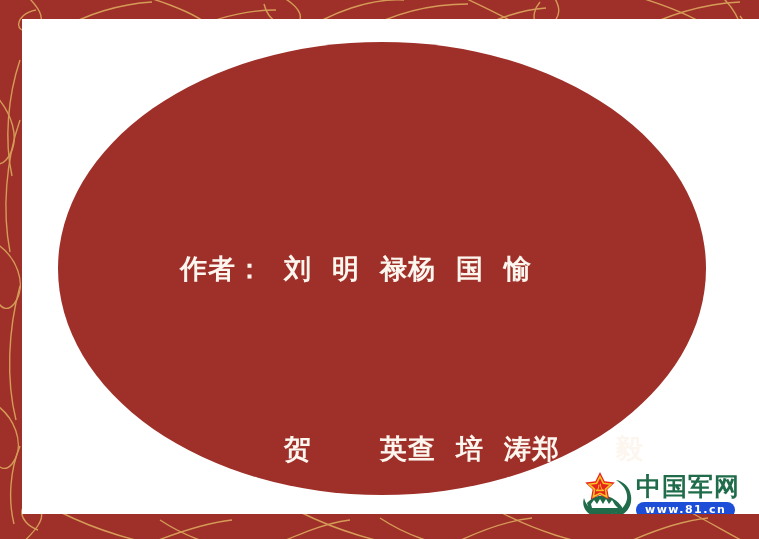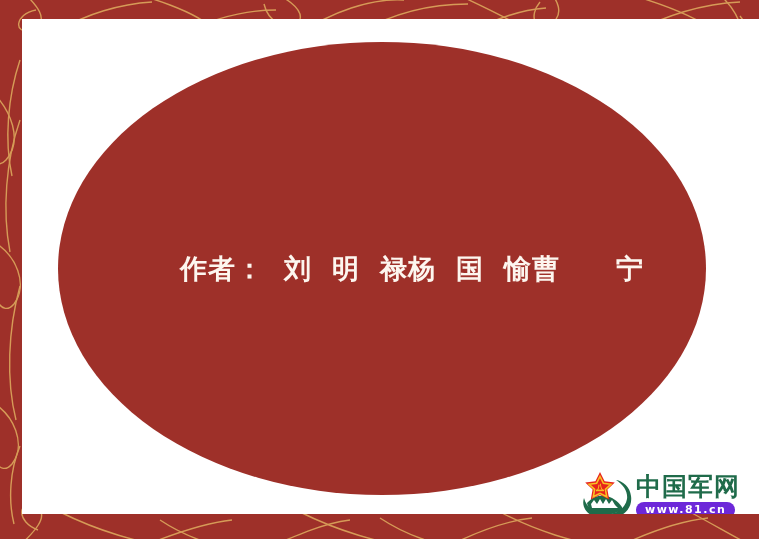--- a/index.html
+++ b/index.html
@@ -118,21 +118,21 @@
   #logo-title {
     color: #1f6b4a;
     font-size: 25px;
     font-weight: 700;
     line-height: 27px;
     letter-spacing: 1px;
     font-family: "DejaVu Sans", "Liberation Sans", sans-serif;
   }
   #logo-url {
     margin-top: 2px;
-    background: #6d28d9;
+    background: #1d4ed8;
     color: #ffffff;
     font-size: 11px;
     font-weight: 700;
     line-height: 14px;
     padding: 1px 9px 1px 9px;
     border-radius: 8px;
     letter-spacing: 1.5px;
     font-family: "DejaVu Sans", "Liberation Sans", sans-serif;
   }
 </style>
@@ -192,24 +192,31 @@
 
     <div id="credit-ellipse"></div>
 
     <div id="credits">
 
       <div class="credit-row">
         <span class="credit-label">作者：</span>
         <span class="credit-names">
           <span class="name-cell">刘明禄</span>
           <span class="name-cell">杨国愉</span>
-          <span class="name-cell narrow">曹　宁</span>
         </span>
       </div>
 
+      <div class="credit-row">
+        <span class="credit-label"></span>
+        <span class="credit-names">
+          <span class="name-cell">贺　英</span>
+          <span class="name-cell">查培涛</span>
+          <span class="name-cell narrow">郑　毅</span>
+        </span>
+      </div>
 
       
 
       
 
       
 
       
 
       

